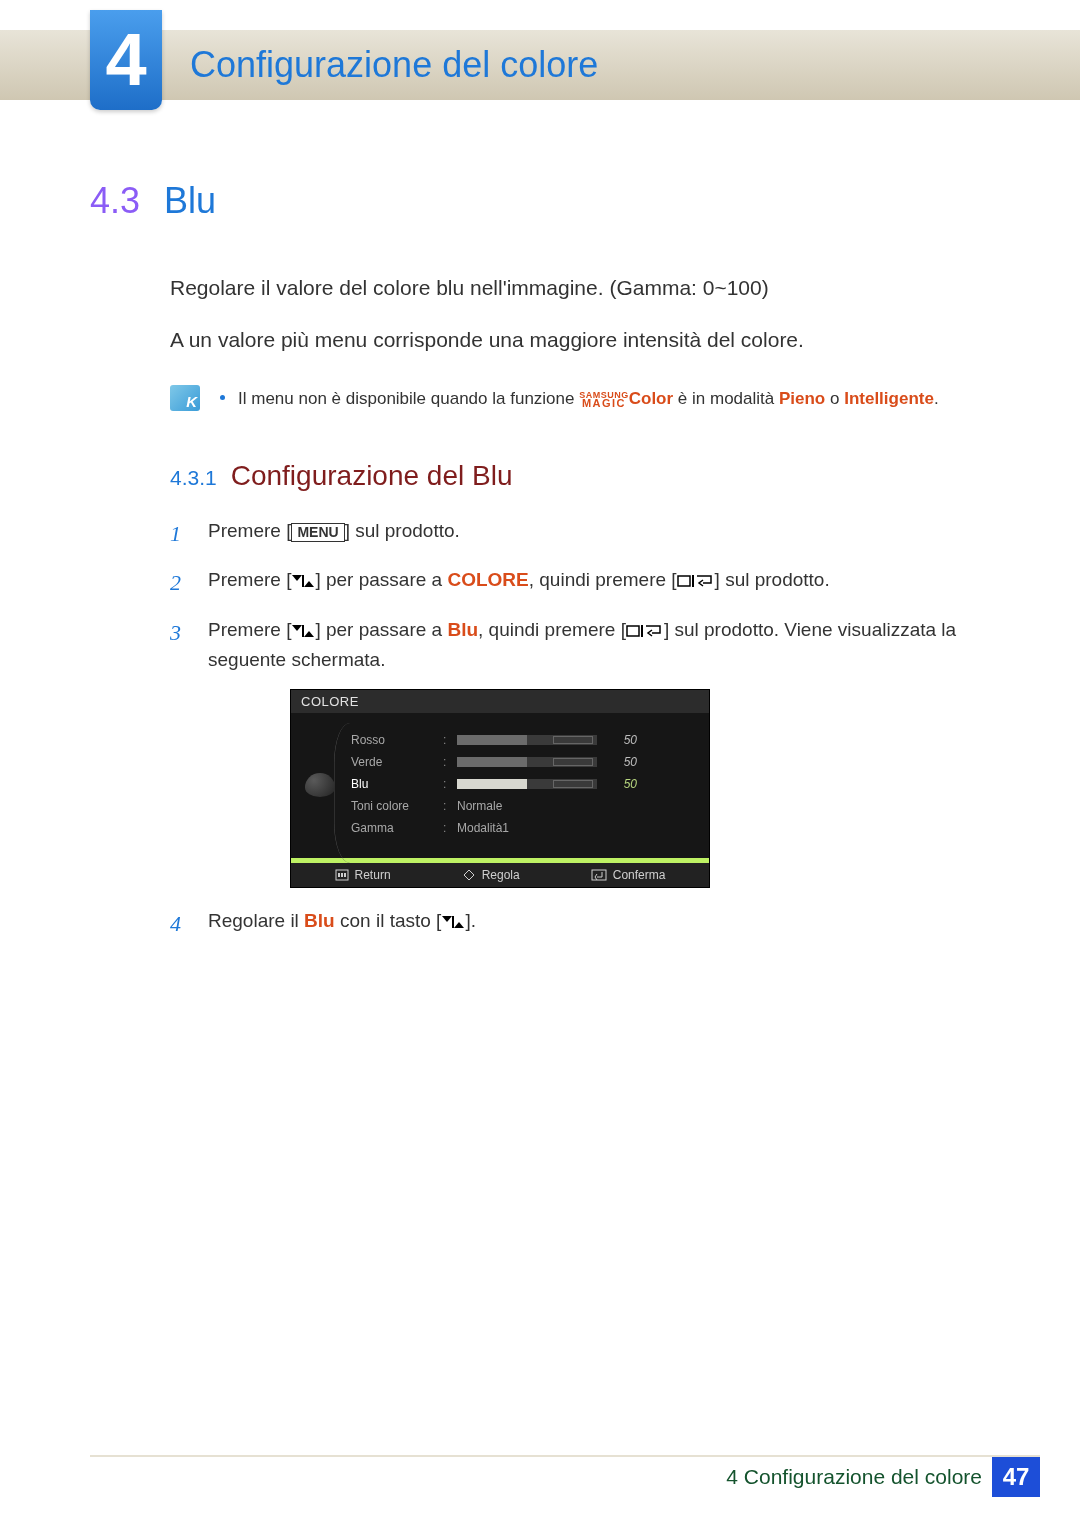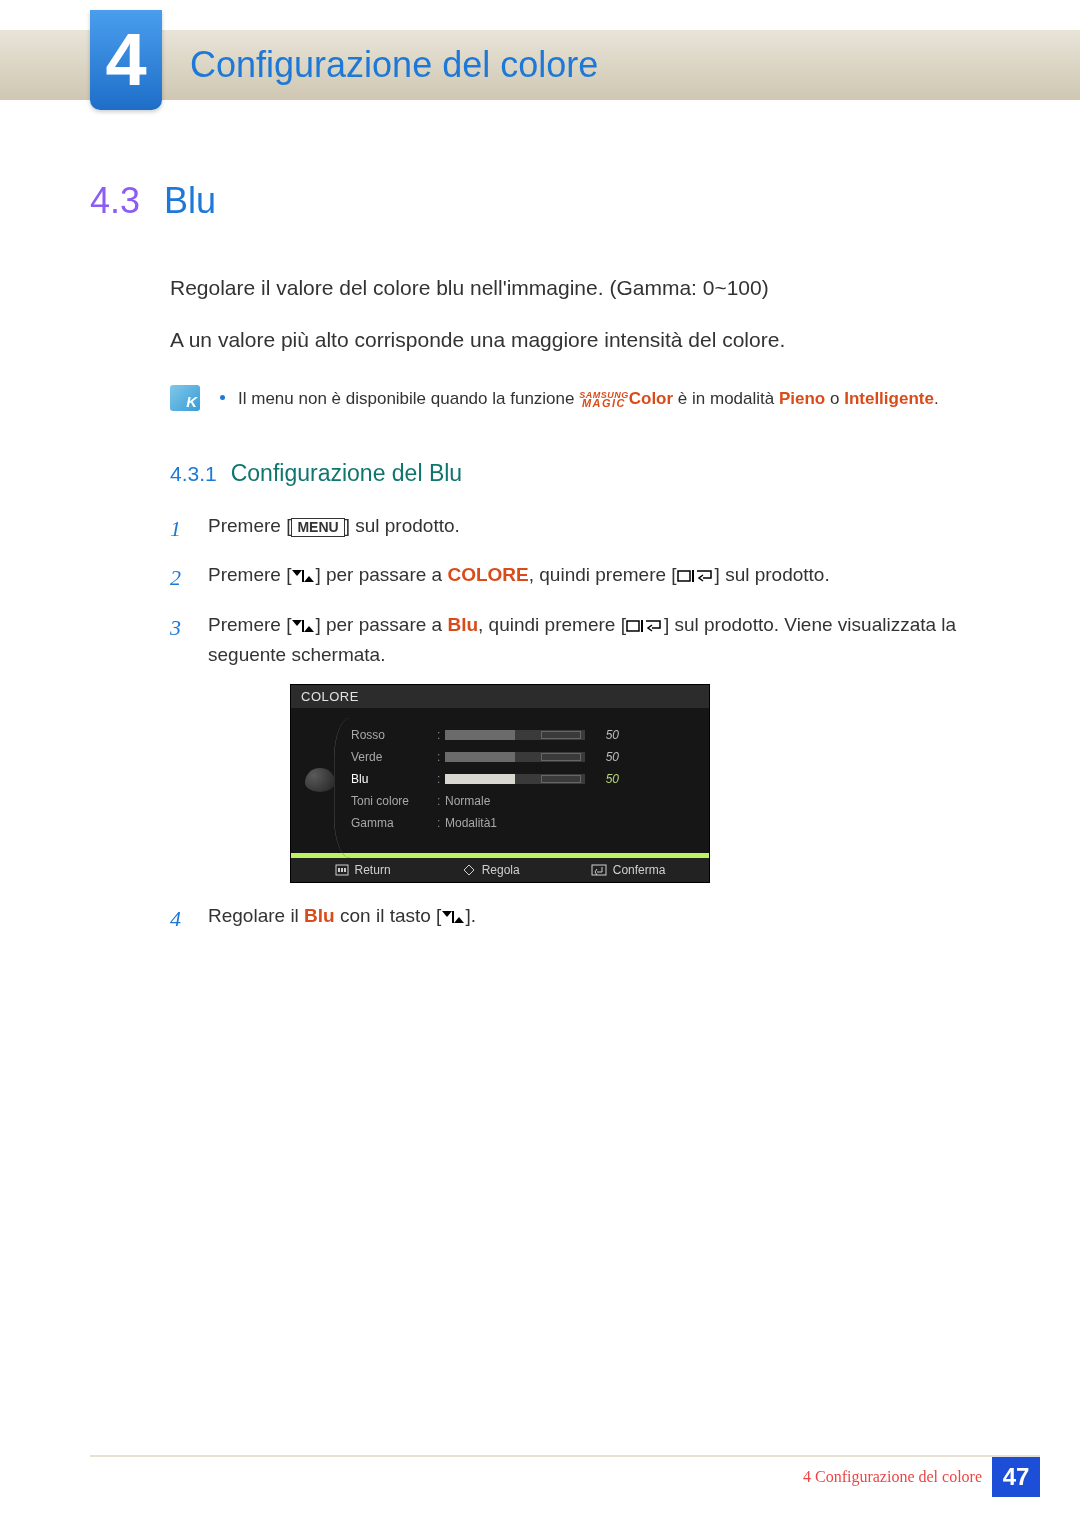--- a/index.html
+++ b/index.html
@@ -63,27 +63,27 @@
     display:flex; align-items:flex-end; justify-content:flex-end;
     color:#fff; font-style:italic; font-weight:bold; font-size:15px;
     padding-right:3px; padding-bottom:1px;
   }
   .note-list { list-style: none; flex:1; }
   .note-list li { position: relative; font-size: 17px; line-height: 1.6; margin-bottom: 8px; padding-left: 18px; }
   .note-list li::before {
     content:""; position:absolute; left:0; top:10px;
     width:5px; height:5px; background:#1e78d8; border-radius:50%;
   }
-  .samsung-magic { display:inline-block; vertical-align:middle; text-align:center; line-height:0.9;font-style:italic;}
+  .samsung-magic { display:inline-block; vertical-align:middle; text-align:center; line-height:0.9;}
   .samsung-magic .sm-top{ font-size:9px; font-weight:bold; color:#d94c1a; display:block; letter-spacing:0.5px;}
   .samsung-magic .sm-bot{ font-size:11px; font-weight:bold; color:#d94c1a; display:block; letter-spacing:1.5px;}
   .hl-bold { color:#d94c1a; font-weight:bold; }
   .h3-row { display:flex; align-items:baseline; gap:14px; margin-left:80px; margin-bottom:24px; }
   .h3-num { font-size:21px; color:#1e78d8; }
-  .h3-title { font-size:23px; color:#0f766e; }
+  .h3-title { font-size:28px; color:#7f1d1d; }
   .step-list { list-style:none; margin-left:80px; }
   .step-list li { display:flex; gap:18px; font-size:19px; margin-bottom:14px; line-height:1.6; }
   .step-num { color:#1e78d8; font-style:italic; font-size:22px; font-family: Georgia, serif; width:20px; flex-shrink:0; }
   .btn-box { display:inline-block; border:1px solid #333; padding:0 5px; font-size:14px; font-weight:bold; vertical-align:middle; line-height:1.2;}
   .icon-downup, .icon-rect-ret, .icon-rect, .icon-ret {
     display:inline-block; vertical-align:middle;
   }
   .icon-downup svg, .icon-rect-ret svg { display:block; }
 
   
@@ -107,21 +107,21 @@
     position:absolute; left:14px; top:60px;
     width:30px; height:24px;
     background: radial-gradient(circle at 30% 30%, #5a5a5a, #222);
     border-radius: 50% 50% 50% 50% / 60% 60% 40% 40%;
   }
   .osd-arc {
     position:absolute; left:28px; top:10px; width:50px; height:140px;
     border-left:1px solid #555; border-radius: 40px 0 0 40px;
     transform: scaleX(0.4);
   }
-  .osd-row { display:flex; align-items:center; height:22px; gap:0;}
+  .osd-row { display:flex; align-items:center; height:22px; gap:6px;}
   .osd-label { width:86px; font-size:12px; color:#a8a8a8;}
   .osd-label.active { color:#fff; }
   .osd-colon{ width:8px; color:#888; font-size:12px; }
   .osd-bar-wrap { position:relative; width:140px; height:10px; background:#3a3a3a; }
   .osd-bar-fill { position:absolute; left:0; top:0; bottom:0; background:#6b6b6b; }
   .osd-bar-fill.active { background:#d8d8d0; }
   .osd-bar-inner { position:absolute; right:4px; top:1px; bottom:1px; width:40px; border:1px solid #666;}
   .osd-val { width:34px; text-align:right; font-size:12px; color:#bdbdbd; padding-left:6px;font-style:italic;}
   .osd-val.active{ color:#b7d67f; }
   .osd-textval { font-size:12px; color:#a8a8a8; }
@@ -136,21 +136,21 @@
   
   .page-footer {
     position:absolute; bottom:30px; left:0; width:1080px; height:40px;
     display:flex; align-items:center;
   }
   .footer-line {
     position:absolute; left:90px; right:40px; top:-2px; height:2px;
     background:#e6e1d3;
   }
   .footer-text {
-    margin-left:auto; margin-right:10px; font-size:16px; color:#ef4444;font-family:Liberation Serif, serif;
+    margin-left:auto; margin-right:10px; font-size:21px; color:#14532d;
   }
   .footer-page {
     width:48px; height:40px; background:#1d4ed8; color:#fff;
     font-size:24px; font-weight:bold; display:flex; align-items:center;
     justify-content:center; margin-right:40px;
   }
 </style>
 </head>
 <body>
 
@@ -159,21 +159,21 @@
 <div class="chapter-title">Configurazione del colore</div>
 
 <div class="content">
 
   <div class="h2-row">
     <span class="h2-num">4.3</span>
     <span class="h2-title">Blu</span>
   </div>
 
   <p class="body-p">Regolare il valore del colore blu nell'immagine. (Gamma: 0~100)</p>
-  <p class="body-p">A un valore più alto corrisponde una maggiore intensità del colore.</p>
+  <p class="body-p">A un valore più menu corrisponde una maggiore intensità del colore.</p>
 
   <div class="note-block">
     <div class="note-icon">K</div>
     <ul class="note-list">
       <li>
         <span>Il menu non è disponibile quando la funzione </span><span class="samsung-magic"><span class="sm-top">SAMSUNG</span><span class="sm-bot">MAGIC</span></span><span class="hl-bold">Color</span><span> è in modalità </span><span class="hl-bold">Pieno</span><span> o </span><span class="hl-bold">Intelligente</span><span>.</span>
       </li>
     </ul>
   </div>
 

